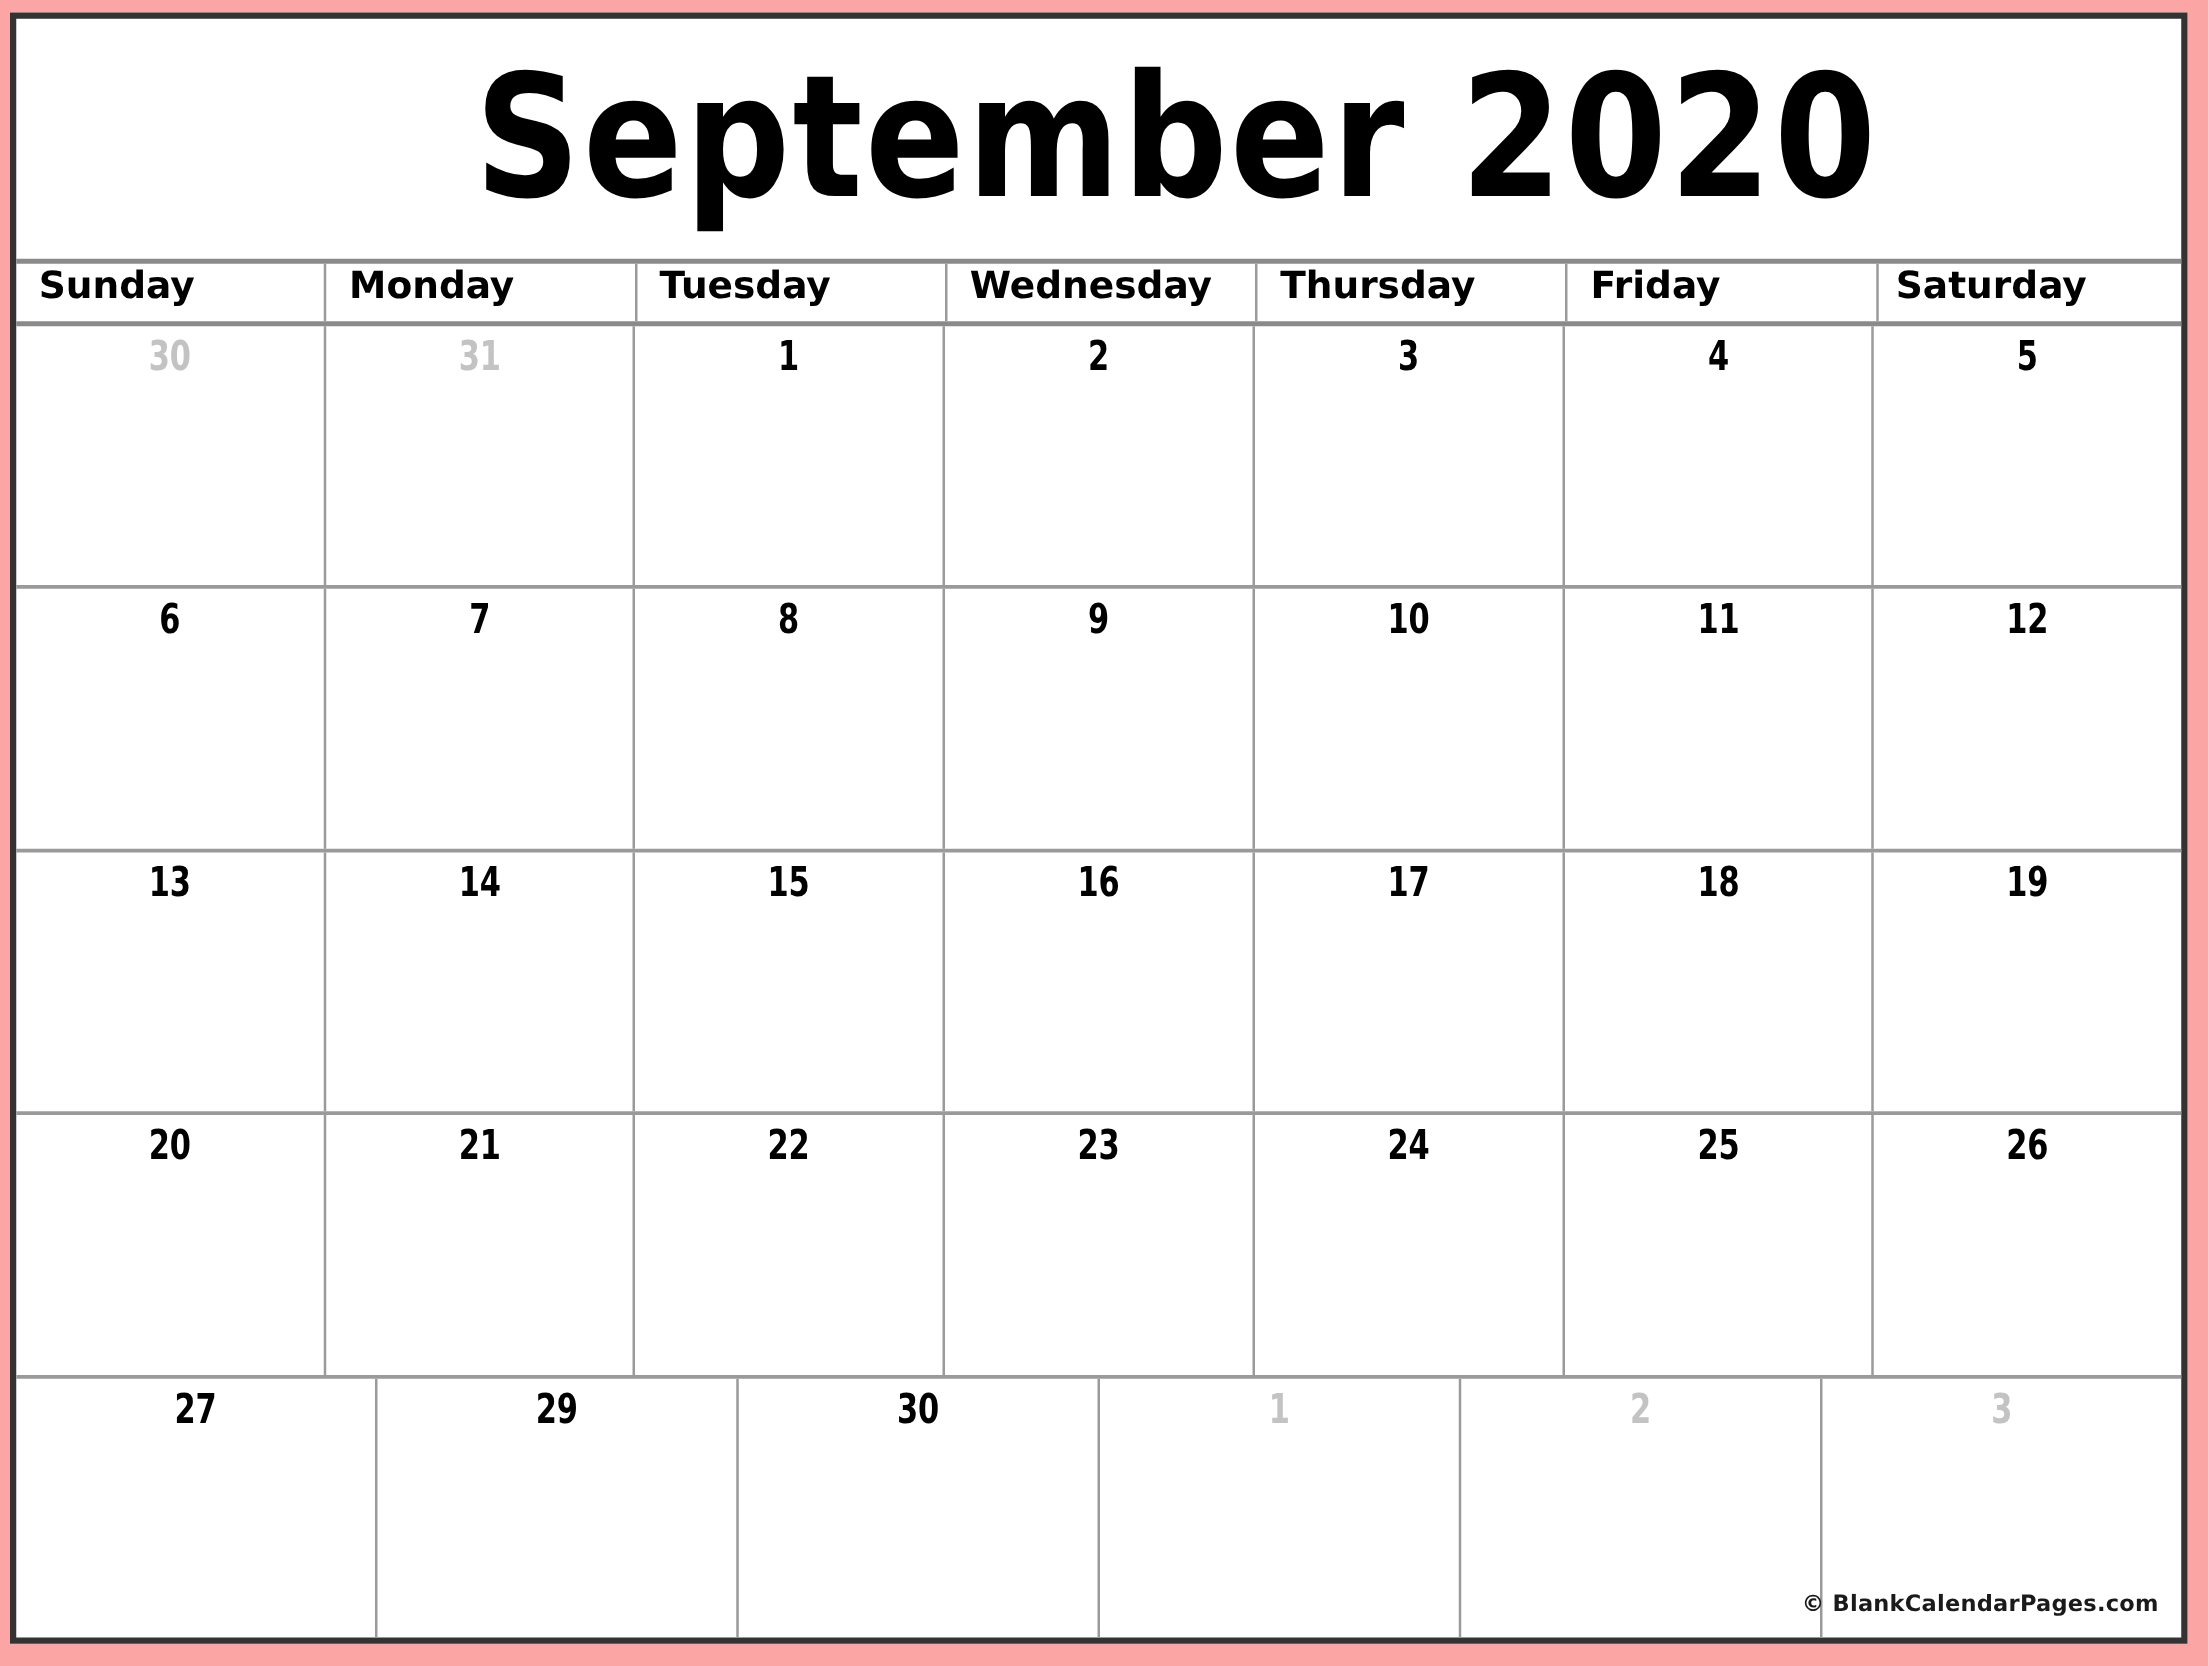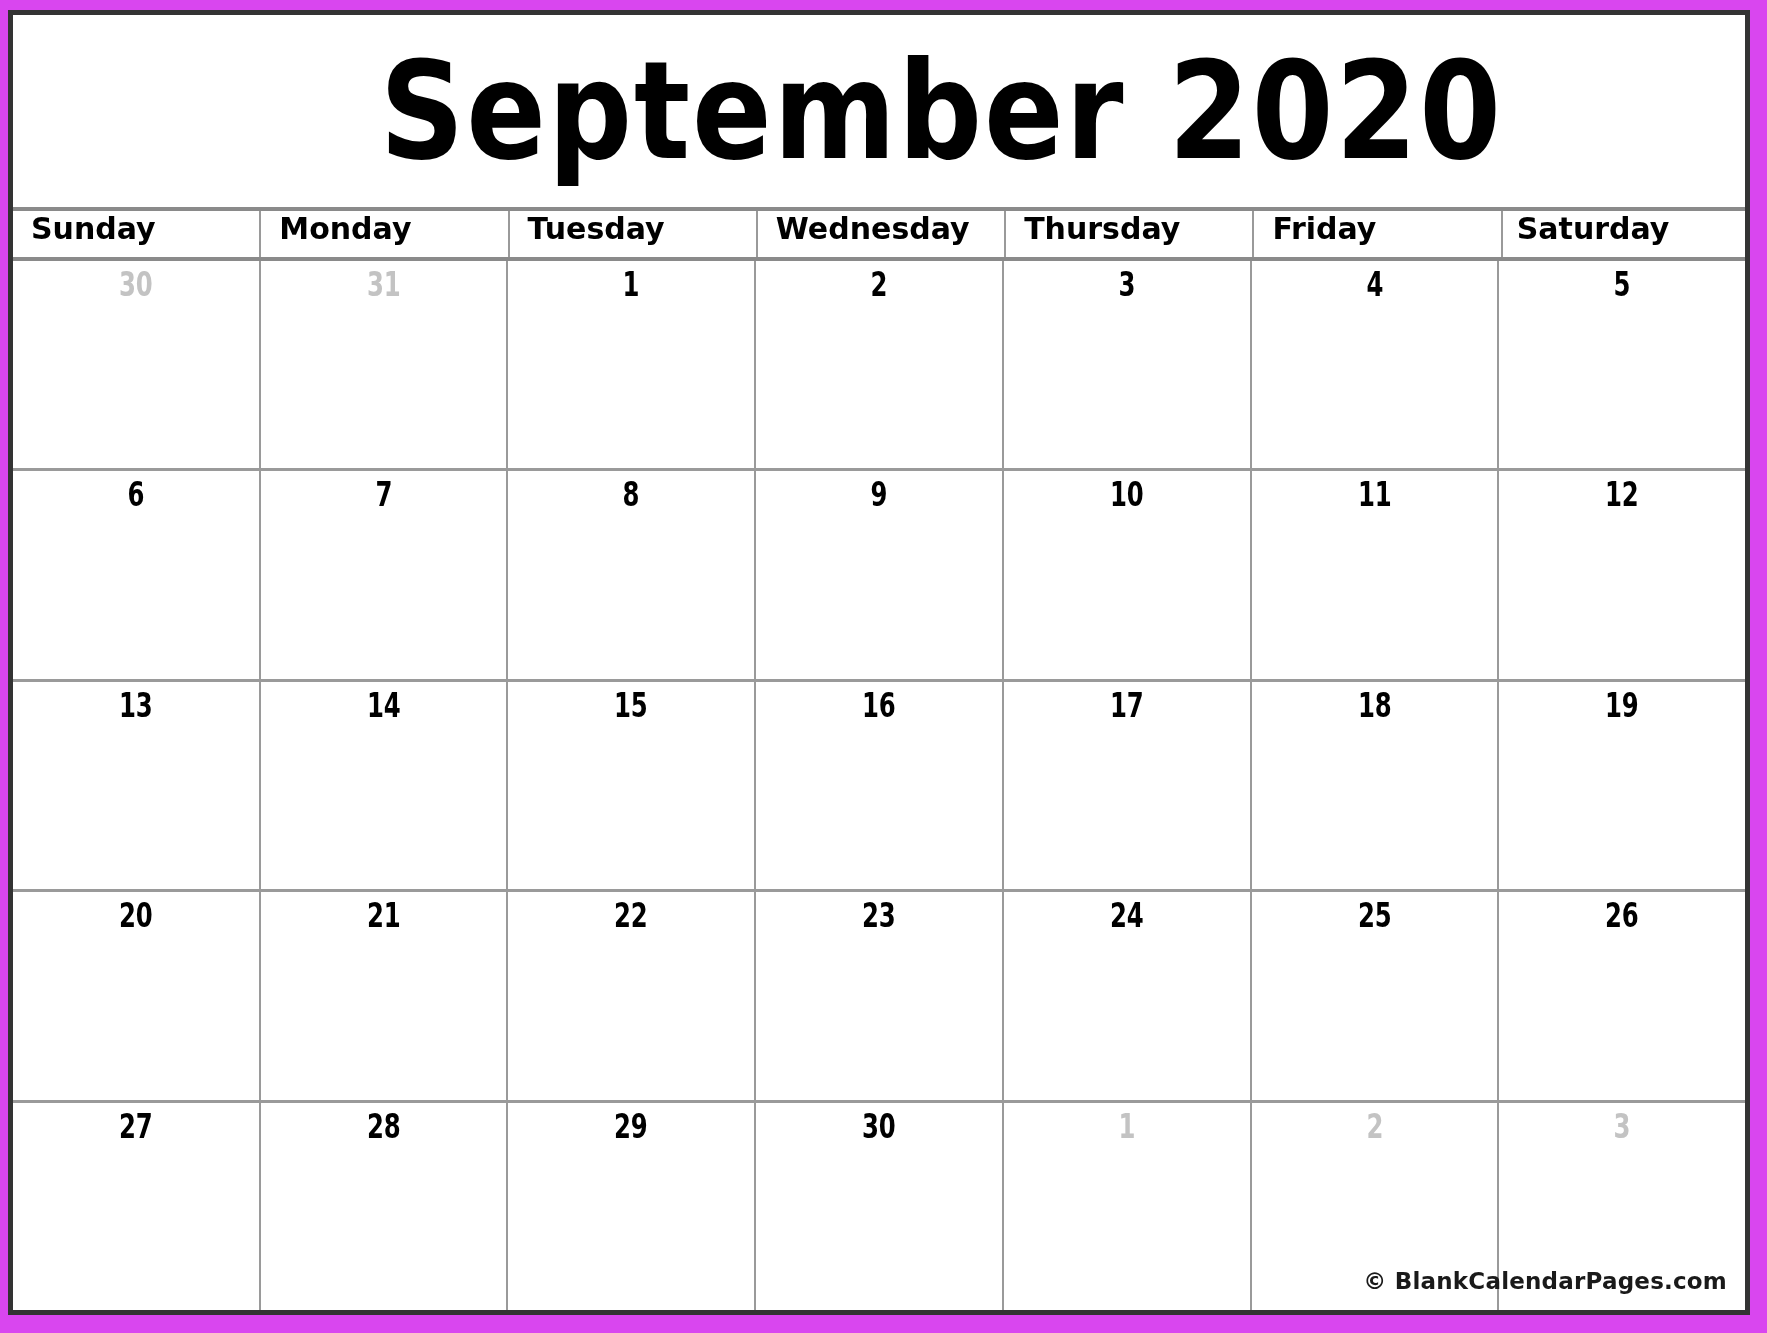--- a/index.html
+++ b/index.html
@@ -11,21 +11,21 @@
     width: 1767px;
     height: 1333px;
     font-family: "Liberation Sans", sans-serif;
     overflow: hidden;
   }
 
   .page {
     position: relative;
     width: 1767px;
     height: 1333px;
-    background: #d946ef;
+    background: #fca5a5;
     box-sizing: border-box;
   }
 
   
   .calendar {
     position: absolute;
     left: 8px;
     top: 10px;
     width: 1742px;
     height: 1305px;
@@ -127,21 +127,21 @@
     color: #c3c3c3;
   }
 
   
   .credit {
     position: absolute;
     right: 18px;
     bottom: 16px;
     font-family: "DejaVu Sans", "Liberation Sans", sans-serif;
     font-weight: 700;
-    font-size: 23px;
+    font-size: 18px;
     color: #1a1a1a;
     letter-spacing: 0.2px;
     white-space: nowrap;
   }
 </style>
 </head>
 <body>
 
 <div class="page">
 
@@ -271,23 +271,20 @@
         <div class="day-cell">
           <span class="day-number">26</span>
         </div>
       </div>
 
       <div class="week-row">
         <div class="day-cell">
           <span class="day-number">27</span>
         </div>
         <div class="day-cell">
-          <span class="day-number">28</span>
-        </div>
-        <div class="day-cell">
           <span class="day-number">29</span>
         </div>
         <div class="day-cell">
           <span class="day-number">30</span>
         </div>
         <div class="day-cell">
           <span class="day-number muted">1</span>
         </div>
         <div class="day-cell">
           <span class="day-number muted">2</span>

